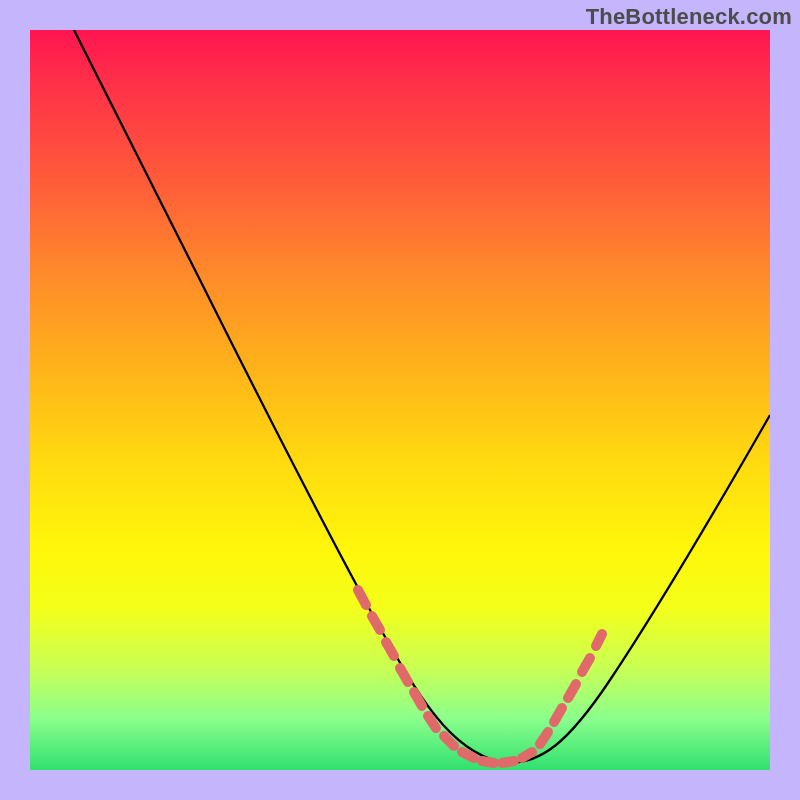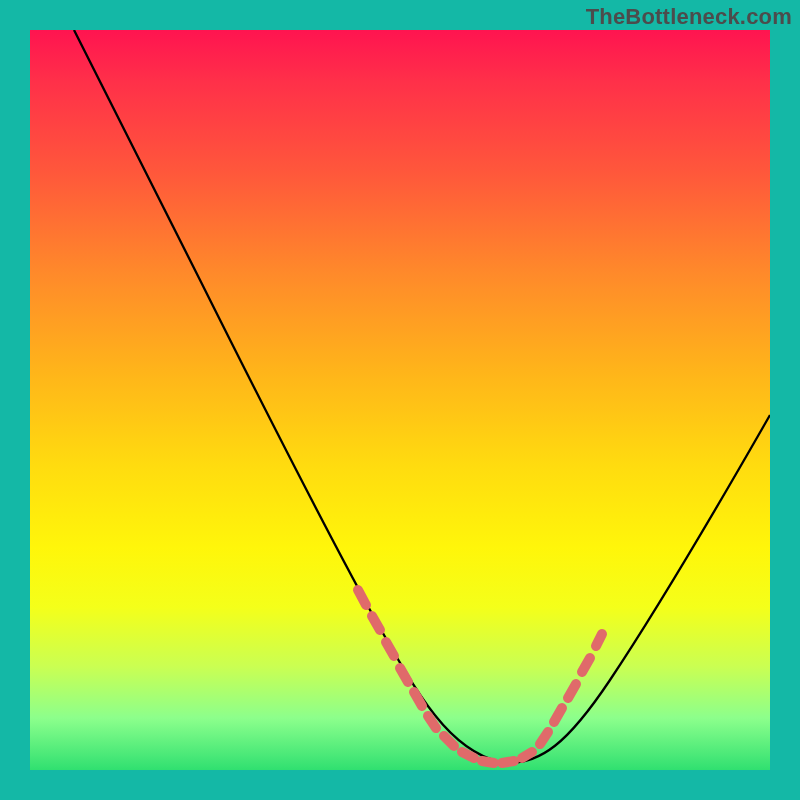--- a/index.html
+++ b/index.html
@@ -8,21 +8,21 @@
     background: #000;
     width: 800px;
     height: 800px;
     overflow: hidden;
     position: relative;
     font-family: Arial, Helvetica, sans-serif;
   }
   .outer {
     position: absolute;
     inset: 0;
-    background: #14b8a6;
+    background: #c4b5fd;
   }
   .plot-area {
     position: absolute;
     left: 30px;
     top: 30px;
     width: 740px;
     height: 740px;
     background: linear-gradient(
       to bottom,
       #ff1450 0%,

